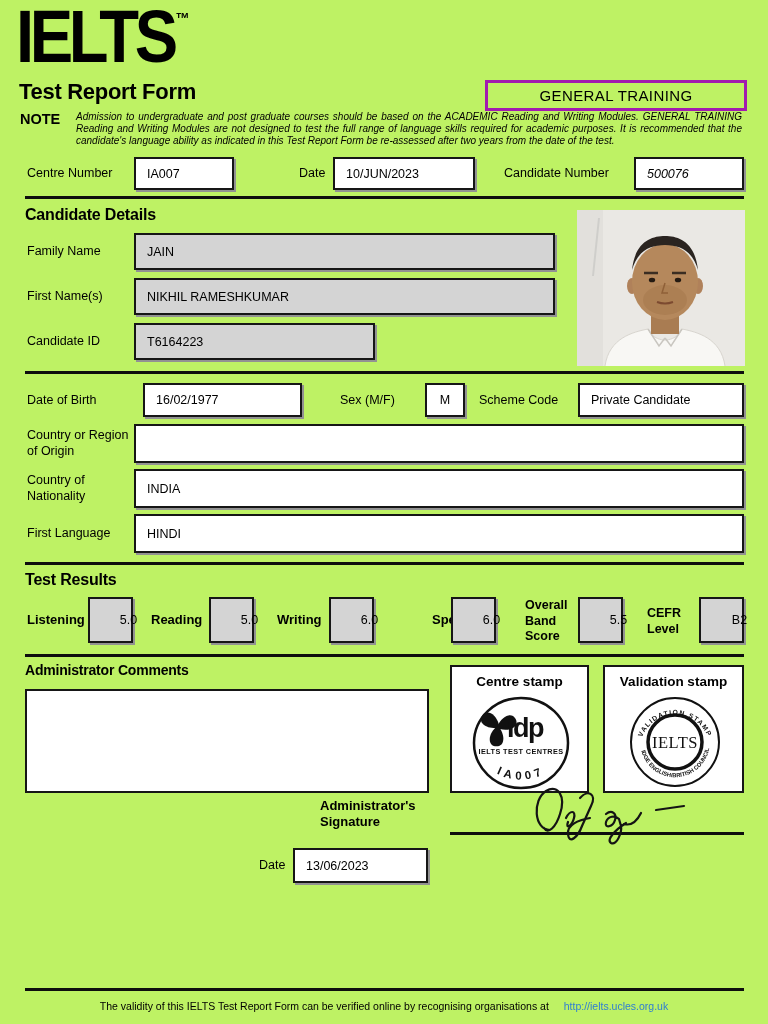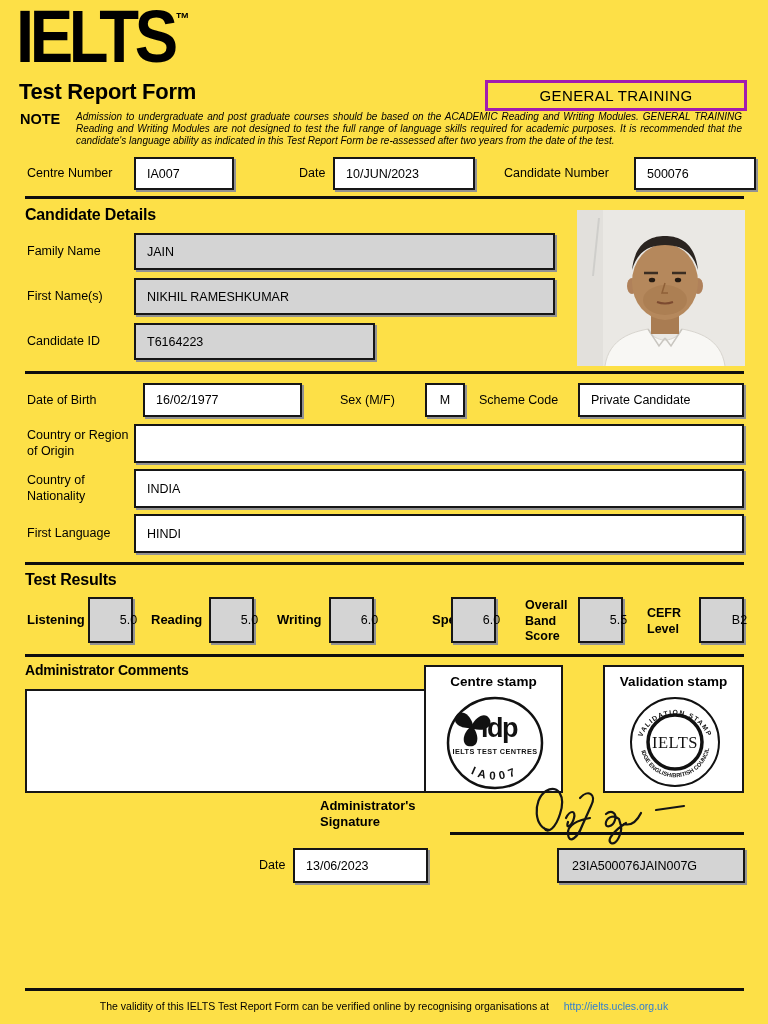--- a/index.html
+++ b/index.html
@@ -1,17 +1,17 @@
 <!DOCTYPE html>
 <html><head>
 <meta charset="utf-8">
 <style>
   html,body{margin:0;padding:0;}
   body{background:#fff;}
-  .page{position:relative;width:768px;height:1024px;background:#fde047;
+  .page{position:relative;width:768px;height:1024px;background:#bef264;
         font-family:"Liberation Sans",sans-serif;color:#000;overflow:hidden;}
 
   
   .logo{position:absolute;left:16px;top:0px;font-size:74px;font-weight:bold;
         line-height:1;letter-spacing:-5px;transform:scaleX(0.88);transform-origin:0 0;}
   .logo sup{font-size:16px;letter-spacing:0;vertical-align:38px;margin-left:2px;}
   .form-title{position:absolute;left:19px;top:79px;font-size:22px;font-weight:bold;letter-spacing:-0.3px;}
   .badge{position:absolute;left:485px;top:80px;width:256px;height:25px;border:3px solid #a21caf;
          display:flex;align-items:center;justify-content:center;font-size:15px;letter-spacing:0.4px;}
   .note-lbl{position:absolute;left:20px;top:111px;font-size:14.5px;font-weight:bold;}
@@ -58,21 +58,21 @@
   <div class="b" style="left:134px;top:157px;width:100px;height:33px;">
       <span class="v">IA007</span>
     </div>
 
   <div class="lbl" style="left:299px;top:157px;line-height:33px;">Date</div>
   <div class="b" style="left:333px;top:157px;width:142px;height:33px;">
       <span class="v">10/JUN/2023</span>
     </div>
 
   <div class="lbl" style="left:504px;top:157px;line-height:33px;">Candidate Number</div>
-  <div class="b" style="left:634px;top:157px;width:122px;height:33px;">
+  <div class="b" style="left:634px;top:157px;width:110px;height:33px;font-style:italic;">
       <span class="v">500076</span>
     </div>
 
   <div class="rule" style="top:196px;"></div>
 
   <div class="h-sec" style="left:25px;top:206px;">Candidate Details</div>
 
   <div class="lbl" style="left:27px;top:233px;line-height:37px;">Family Name</div>
   <div class="b grey" style="left:134px;top:233px;width:421px;height:37px;">
       <span class="v">JAIN</span>
@@ -177,21 +177,21 @@
       <span class="v">B2</span>
     </div>
 
   <div class="rule" style="top:654px;"></div>
 
   <div class="h-sec" style="left:25px;top:662px;font-size:14px;">Administrator Comments</div>
   <div class="b plain" style="left:25px;top:689px;width:404px;height:104px;align-items:flex-start;">
       <span class="v"></span>
     </div>
 
-  <div class="stamp-box" style="left:424px;width:139px;">
+  <div class="stamp-box" style="left:450px;width:139px;">
     <div class="stamp-h">Centre stamp</div>
     <svg class="stamp-svg" width="135" height="128" viewBox="0 0 135 128" style="left:2px;">
       <ellipse cx="67" cy="76" rx="47" ry="45" fill="#fff" stroke="#111" stroke-width="2.5"></ellipse>
       <g transform="translate(44,60)" fill="#111">
         <path d="M1,-2 C-2,-14 -12,-18 -16,-11 C-20,-4 -12,2 0,1 Z"></path>
         <path d="M1,-2 C-2,-14 -12,-18 -16,-11 C-20,-4 -12,2 0,1 Z" transform="rotate(120)"></path>
         <path d="M1,-2 C-2,-14 -12,-18 -16,-11 C-20,-4 -12,2 0,1 Z" transform="rotate(240)"></path>
       </g>
       <text x="53" y="70" font-size="27" font-weight="bold" letter-spacing="-1.5" fill="#111">idp</text>
       <text x="67" y="87" font-size="7.3" font-weight="bold" text-anchor="middle" letter-spacing="0.4" fill="#111">IELTS TEST CENTRES</text>
@@ -232,23 +232,20 @@
       <path d="M104,40 c7,2 13,-3 17,-11"></path>
       <path d="M136,26 l28,-4"></path>
     </g>
   </svg>
 
   <div class="lbl" style="left:259px;top:848px;line-height:35px;">Date</div>
   <div class="b" style="left:293px;top:848px;width:135px;height:35px;">
       <span class="v">13/06/2023</span>
     </div>
 
-  <div class="b grey" style="left:557px;top:848px;width:188px;height:35px;">
-      <span class="v" style="padding-left:13px;">23IA500076JAIN007G</span>
-    </div>
 
   <div class="rule" style="top:988px;"></div>
 
   <div class="footer-line">
     <span>The validity of this IELTS Test Report Form can be verified online by recognising organisations at </span><a href="#">http://ielts.ucles.org.uk</a>
   </div>
 
 </div>
 
 </body></html>

